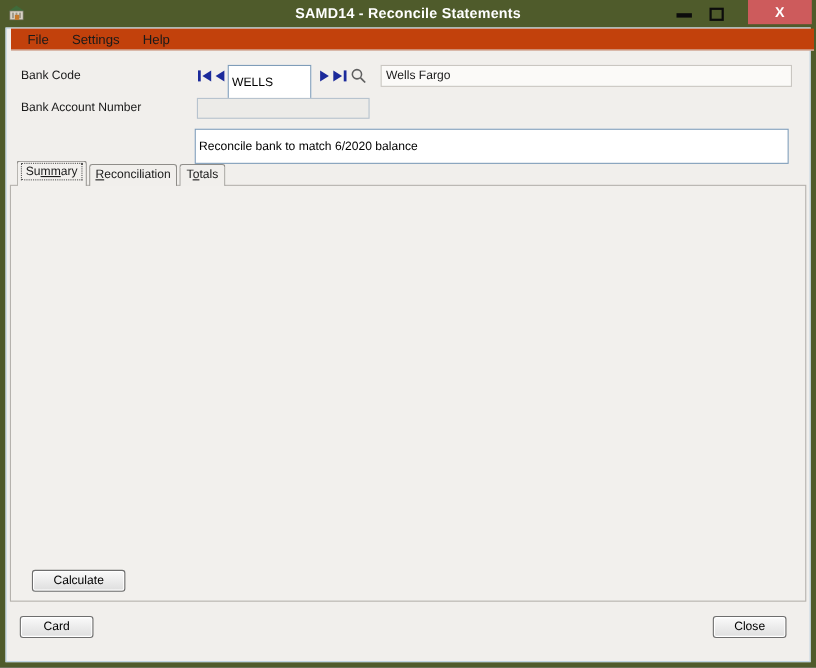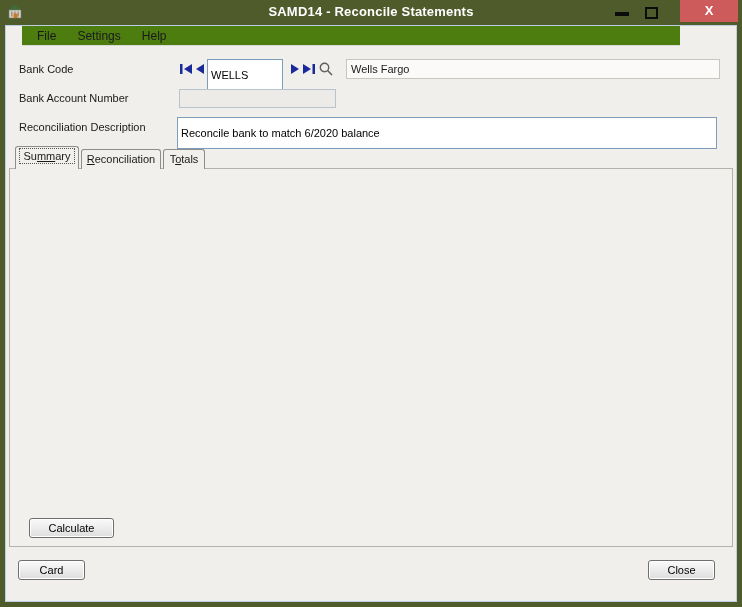--- a/index.html
+++ b/index.html
@@ -28,22 +28,22 @@
   }
 
   
   .client {
     position:absolute; left:5px; top:25px; width:732px; height:577px;
     background:#f1efec; border:1px solid #b9d0e2;
     font-size:11px; color:#1a1a1a;
   }
 
   .menubar {
-    position:absolute; left:16px; top:0; width:658px; height:20px;
-    background:#4d7c0f; border-bottom:1px solid #dcdad6;
+    position:absolute; left:4px; top:0; width:730px; height:20px;
+    background:#c2410c; border-bottom:1px solid #dcdad6;
   }
   .menu-item { display:inline-block; padding:3px 9px; font-size:12px; cursor:default; }
 
   .label { position:absolute; line-height:20px; white-space:nowrap; }
 
   input[type=text] {
     position:absolute; border:1px solid #7f9db9; background:#fff;
     font-family:"Liberation Sans", sans-serif; font-size:11px; padding:0 3px; height:32px;
   }
   .display-field {
@@ -172,21 +172,20 @@
       <svg width="16" height="16" viewBox="0 0 16 16">
         <circle cx="6.5" cy="6.5" r="4.2" fill="none" stroke="#5f5f5f" stroke-width="1.4"></circle>
         <line x1="9.8" y1="9.8" x2="14" y2="14" stroke="#5f5f5f" stroke-width="1.6"></line>
       </svg>
     </span>
     <span class="display-field" style="left:340px; top:33px; width:374px;">Wells Fargo</span>
 
     <span class="label" style="left:13px; top:62px;">Bank Account Number</span>
     <span class="disabled-field" style="left:173px; top:63px; width:157px;"></span>
 
-    <span class="label" style="left:13px; top:91px;">Reconciliation Description</span>
     <input type="text" style="left: 171px; top: 91px; width: 540px;" value="Reconcile bank to match 6/2020 balance">
 
     <div class="tab active" style="left:9px; top:120px; width:64px; height:23px;">
       <span class="focus-inner"><span>Su</span><span class="accel">mm</span><span>ary</span></span>
     </div>
     <div class="tab inactive" style="left:75px; top:123px; width:80px; height:20px;">
       <span><span></span><span class="accel">R</span><span>econciliation</span></span>
     </div>
     <div class="tab inactive" style="left:157px; top:123px; width:42px; height:20px;">
       <span><span>T</span><span class="accel">o</span><span>tals</span></span>

